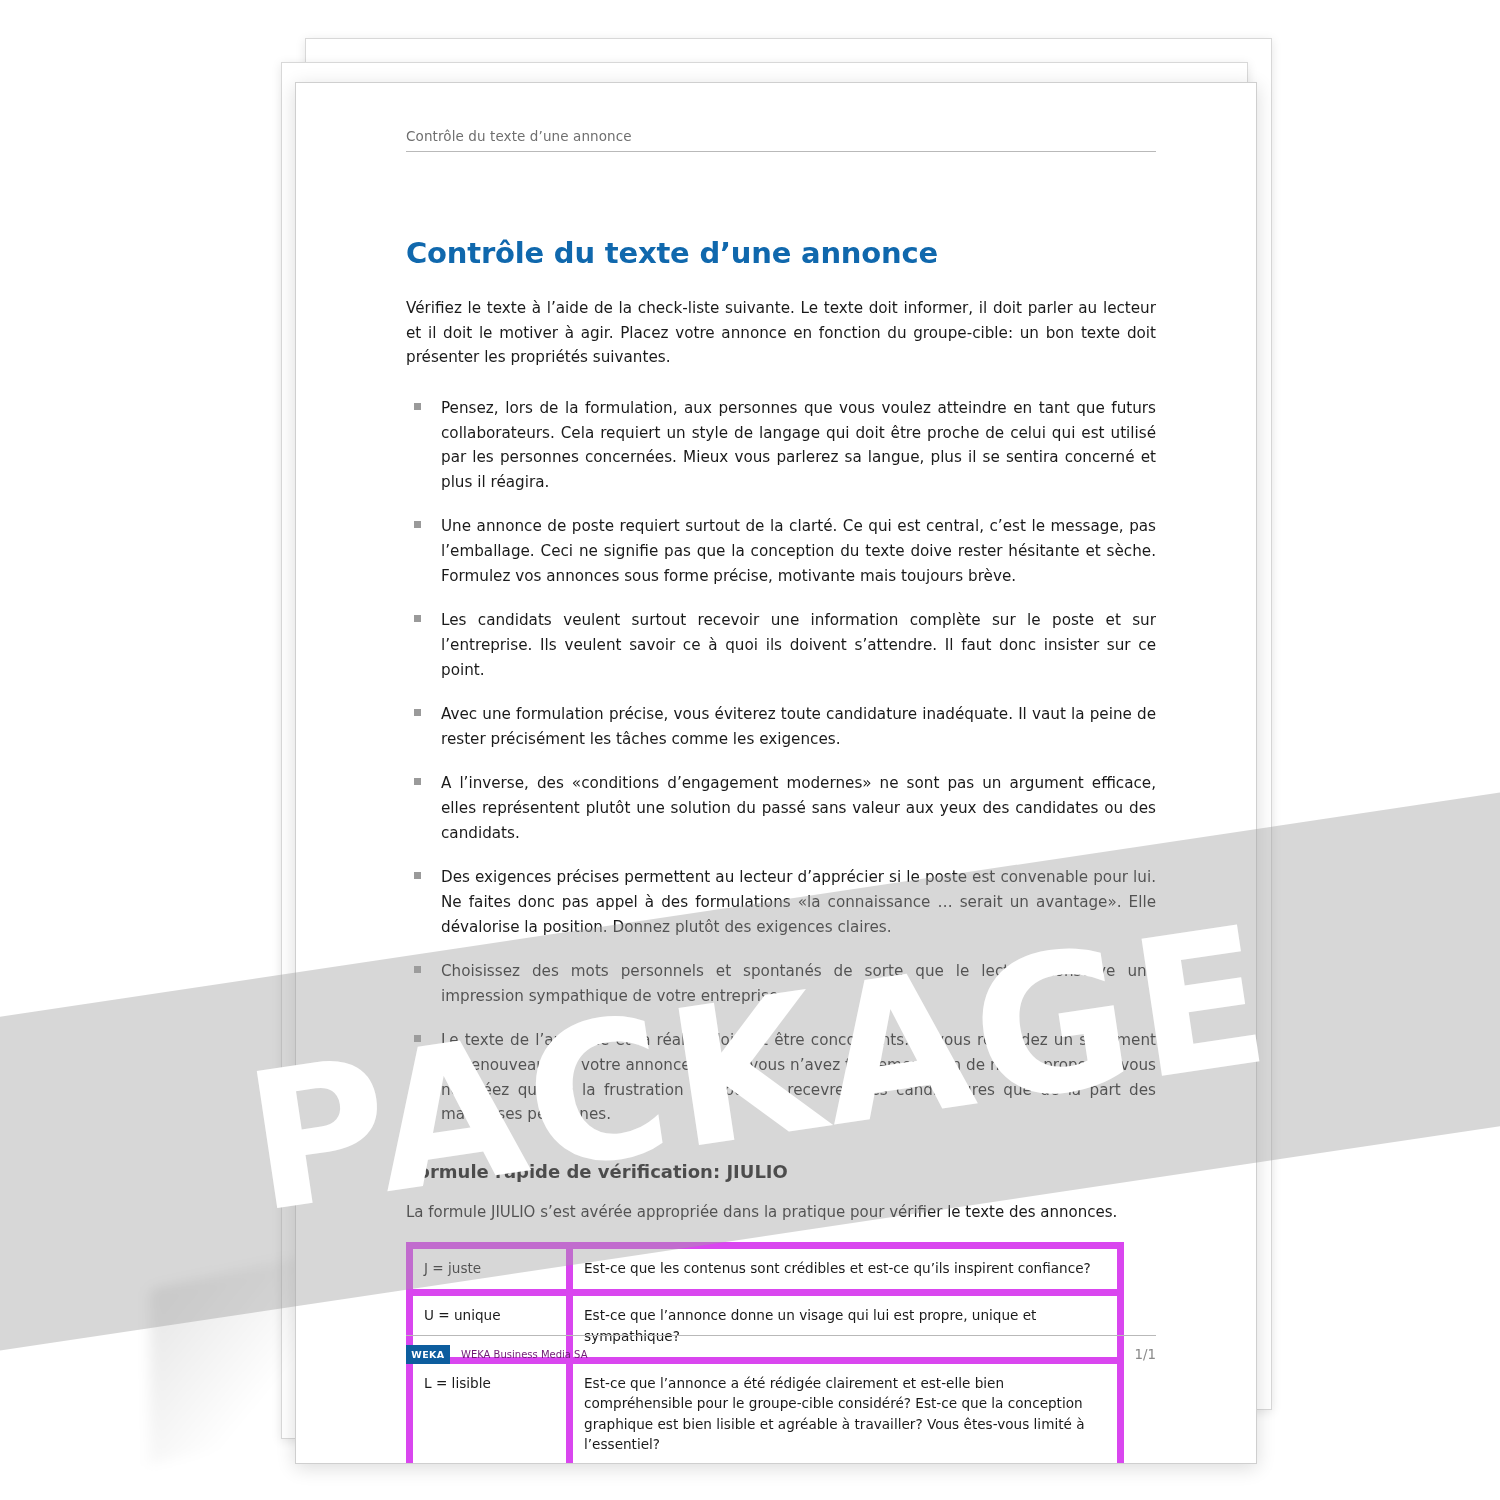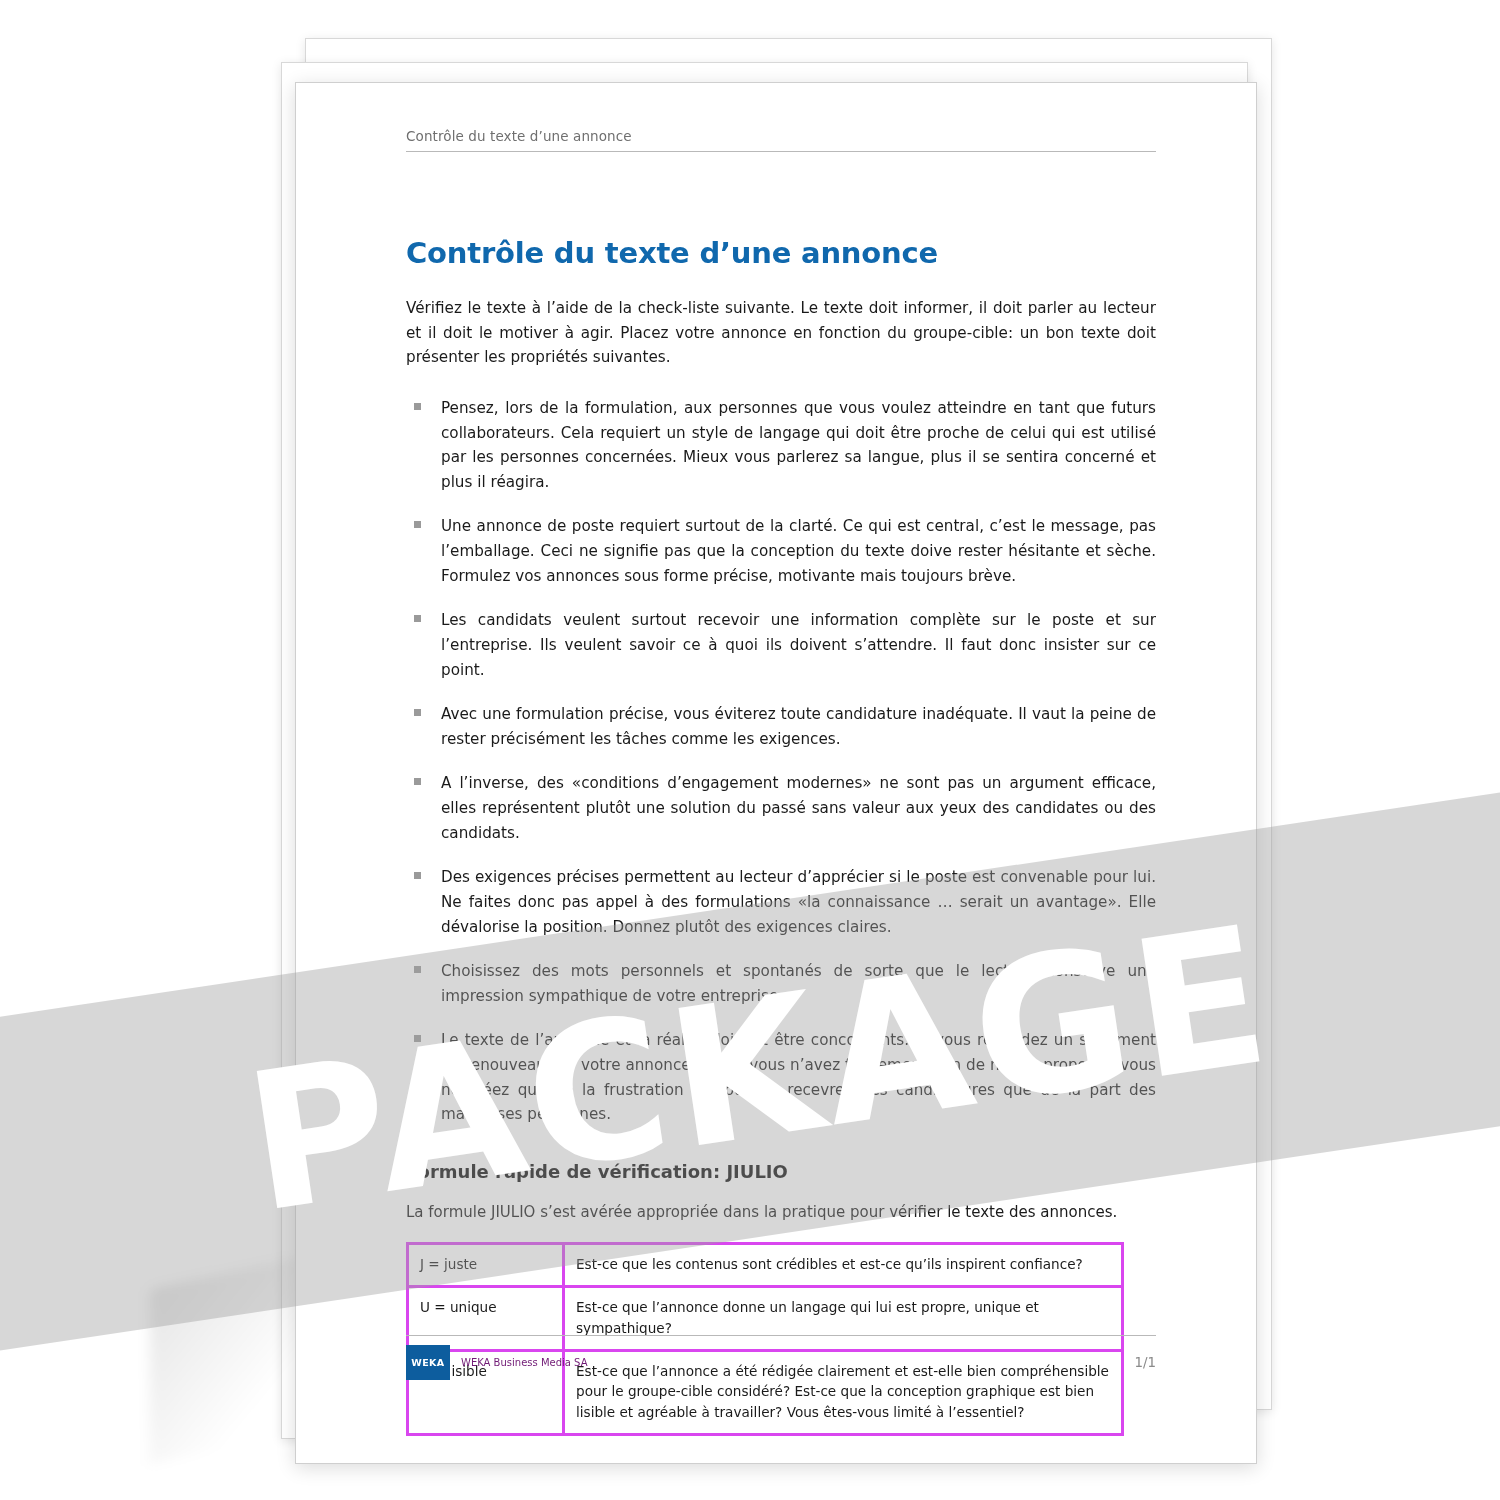--- a/index.html
+++ b/index.html
@@ -118,21 +118,21 @@
     color: #1a1a1a;
     margin: 0 0 18px 0;
   }
 
   table.jiulio {
     border-collapse: collapse;
     width: 718px;
     table-layout: fixed;
   }
   table.jiulio td {
-    border: 3px solid #d946ef;
+    border: 7px solid #d946ef;
     padding: 9px 11px 11px 11px;
     font-size: 13.6px;
     line-height: 1.5;
     color: #1a1a1a;
     vertical-align: top;
   }
   table.jiulio td.key {
     width: 131px;
   }
 
@@ -142,21 +142,21 @@
     left: 110px;
     top: 1252px;
     width: 750px;
     border-top: 1px solid #b9b9b9;
     padding-top: 9px;
     display: flex;
     align-items: center;
   }
   .weka-logo {
     width: 44px;
-    height: 35px;
+    height: 19px;
     background: #0d5d9e;
     color: #ffffff;
     font-size: 9.5px;
     font-weight: bold;
     letter-spacing: 0.4px;
     display: flex;
     align-items: center;
     justify-content: center;
   }
   .footer-text {
@@ -252,21 +252,21 @@
     <p class="sub-intro">La formule JIULIO s’est avérée appropriée dans la pratique pour vérifier le texte des annonces.</p>
 
     <table class="jiulio">
       <tbody>
         <tr>
           <td class="key">J = juste</td>
           <td>Est-ce que les contenus sont crédibles et est-ce qu’ils inspirent confiance?</td>
         </tr>
         <tr>
           <td class="key">U = unique</td>
-          <td>Est-ce que l’annonce donne un langage qui lui est propre, unique et sympathique?</td>
+          <td>Est-ce que l’annonce donne un visage qui lui est propre, unique et sympathique?</td>
         </tr>
         <tr>
           <td class="key">L = lisible</td>
           <td>Est-ce que l’annonce a été rédigée clairement et est-elle bien compréhensible pour le groupe-cible considéré? Est-ce que la conception graphique est bien lisible et agréable à travailler? Vous êtes-vous limité à l’essentiel?</td>
         </tr>
 
       </tbody>
     </table>
   </div>
 

